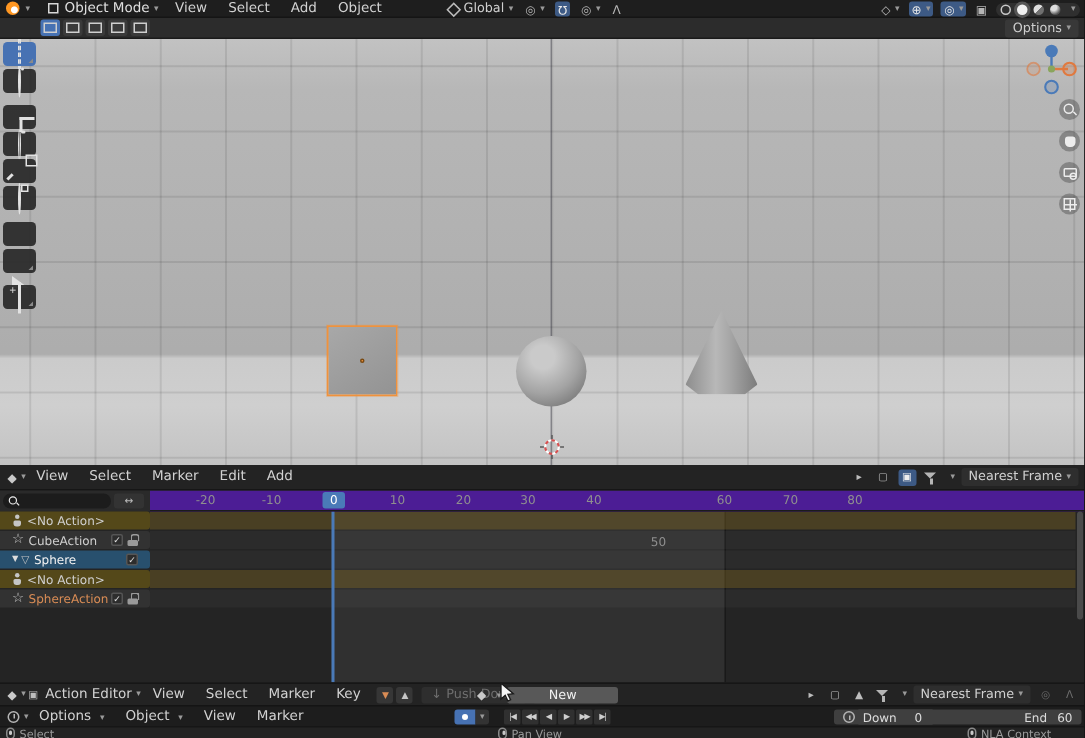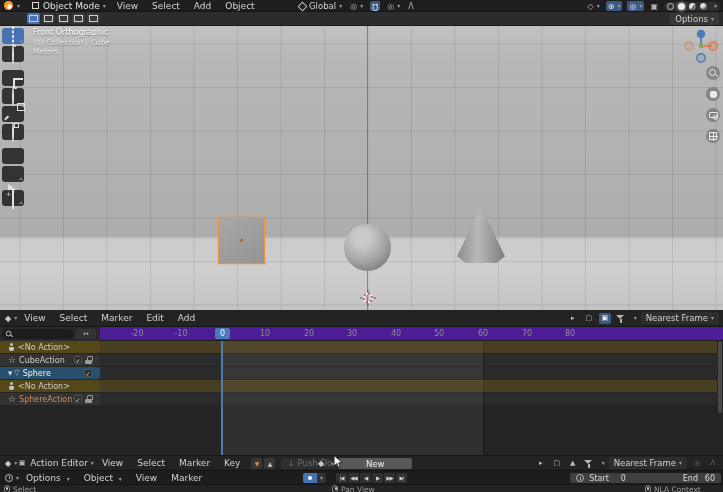--- a/index.html
+++ b/index.html
@@ -256,25 +256,20 @@
     <div class="options-btn">
       <span>Options</span>
       <span class="chev">▾</span>
     </div>
   </div>
 
   <div class="viewport">
     <div class="vp-grid"></div>
     <div class="vp-axis"></div>
 
-    <div class="vp-text">
-      <div class="vp-line1">Front Orthographic</div>
-      <div class="vp-line2">(0) Collection | Cube</div>
-      <div class="vp-line3">Meters</div>
-    </div>
 
     <div class="vp-tools">
       <div class="tbtn active fly">
           <span class="t-select ico"></span>
         </div>
       <div class="tbtn gap">
           <span class="t-cursor ico"></span>
         </div>
       <div class="tbtn">
           <span class="t-move ico"></span>
@@ -373,21 +368,21 @@
 
     <div class="cf-line"></div>
 
     <div class="ruler">
       <span class="tick" style="left:25px;">-20</span>
       <span class="tick" style="left:69px;">-10</span>
       <span class="tick" style="left:153px;">10</span>
       <span class="tick" style="left:197px;">20</span>
       <span class="tick" style="left:240px;">30</span>
       <span class="tick" style="left:284px;">40</span>
-      <span class="tick" style="left:327px;">50</span>
+      <span class="tick" style="left:327px;margin-top:28px;">50</span>
       <span class="tick" style="left:371px;">60</span>
       <span class="tick" style="left:415px;">70</span>
       <span class="tick" style="left:458px;">80</span>
     </div>
     <div class="cf-badge">0</div>
 
     <div class="search-row">
       <div class="search-field">
         <span class="i-mag ico sf-mag"></span>
       </div>
@@ -497,23 +492,23 @@
       <span class="pb">◀◀</span>
       <span class="pb">◀</span>
       <span class="pb">▶</span>
       <span class="pb">▶▶</span>
       <span class="pb">▶|</span>
     </div>
 
     <div class="frame-field">0</div>
     <div class="range-group">
       <span class="i-clock ico"></span>
-      <span>Start</span>
+      <span>Down</span>
       <span class="val">0</span>
-      <span style="margin-left:4px;padding-left:48px;">End</span>
+      <span style="margin-left:15px;padding-left:48px;">End</span>
       <span class="val">60</span>
     </div>
   </div>
 
   <div class="statusbar">
     <div class="sb-item" style="left:4px;">
       <span class="i-mouse left ico"></span>
       <span>Select</span>
     </div>
     <div class="sb-item" style="left:332px;">

